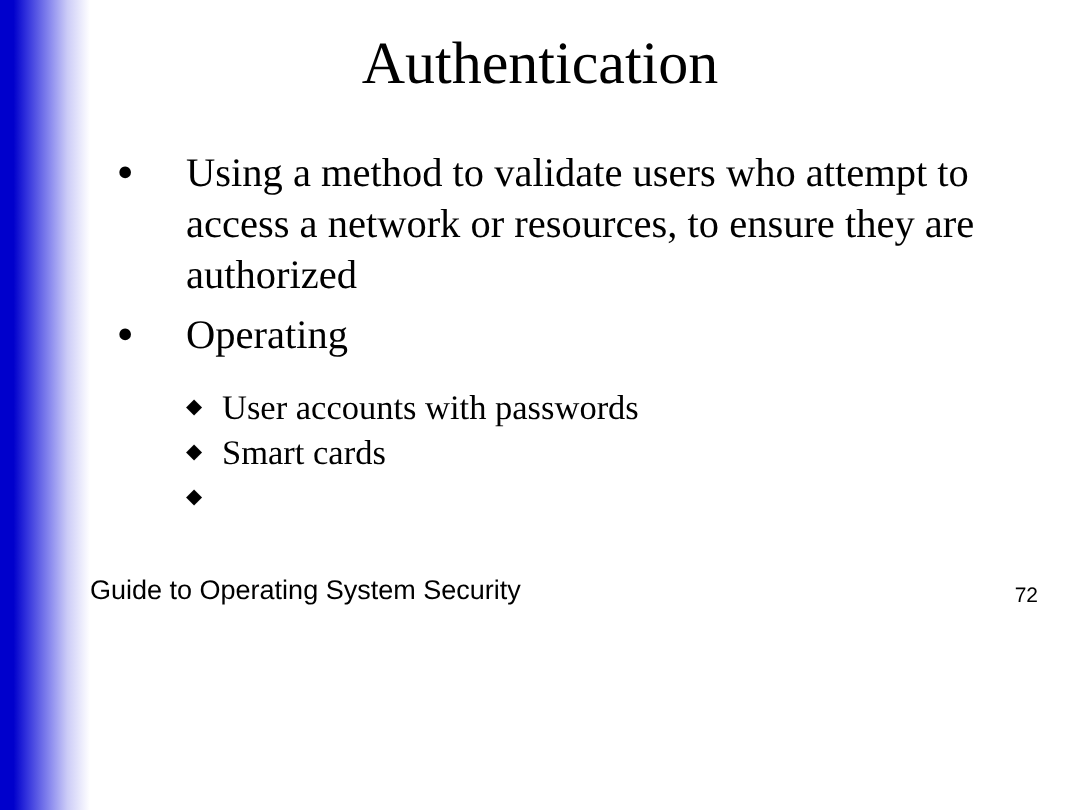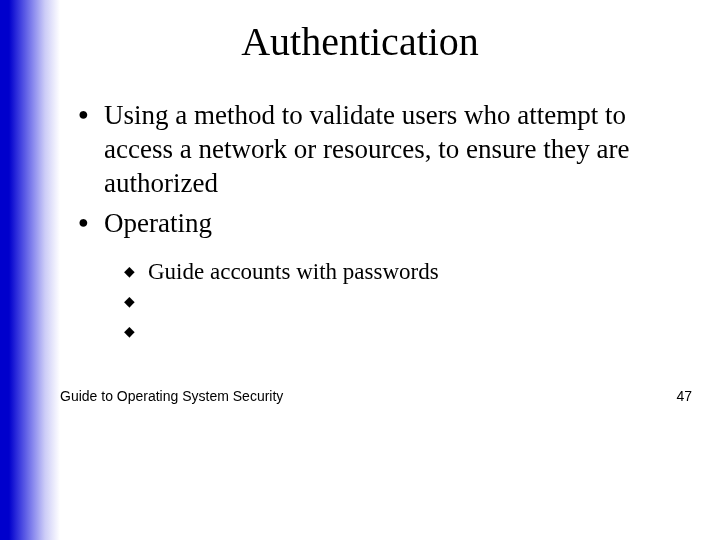--- a/index.html
+++ b/index.html
@@ -50,20 +50,21 @@
     line-height: 32px;
     width: 26px;
     flex-shrink: 0;
     text-align: left;
     color: #000;
   }
   .l1-text {
     font-size: 27px;
     line-height: 34px;
     color: #000;
+    margin-left: 20px;
   }
   .l2-group {
     margin-top: 18px;
     margin-left: 46px;
   }
   .l2 {
     display: flex;
     align-items: flex-start;
     margin-bottom: 2px;
   }
@@ -78,21 +79,21 @@
   .l2-text {
     font-size: 23px;
     line-height: 28px;
     color: #000;
   }
   .footer-left {
     position: absolute;
     bottom: 20px;
     left: 60px;
     font-family: Arial, Helvetica, sans-serif;
-    font-size: 14px;
+    font-size: 18px;
     color: #000;
   }
   .footer-right {
     position: absolute;
     bottom: 20px;
     right: 28px;
     font-family: Arial, Helvetica, sans-serif;
     font-size: 14px;
     color: #000;
   }
@@ -114,28 +115,29 @@
     </div>
 
     <div class="l1">
       <div class="l1-bullet">●</div>
       <div class="l1-text">Operating</div>
     </div>
 
     <div class="l2-group">
       <div class="l2">
         <div class="l2-bullet">◆</div>
-        <div class="l2-text">Guide accounts with passwords</div>
+        <div class="l2-text">User accounts with passwords</div>
       </div>
       <div class="l2">
         <div class="l2-bullet">◆</div>
+        <div class="l2-text">Smart cards</div>
       </div>
       <div class="l2">
         <div class="l2-bullet">◆</div>
       </div>
     </div>
 
   </div>
 
   <div class="footer-left">Guide to Operating System Security</div>
-  <div class="footer-right">47</div>
+  <div class="footer-right">72</div>
 
 </div>
 
 </body></html>

